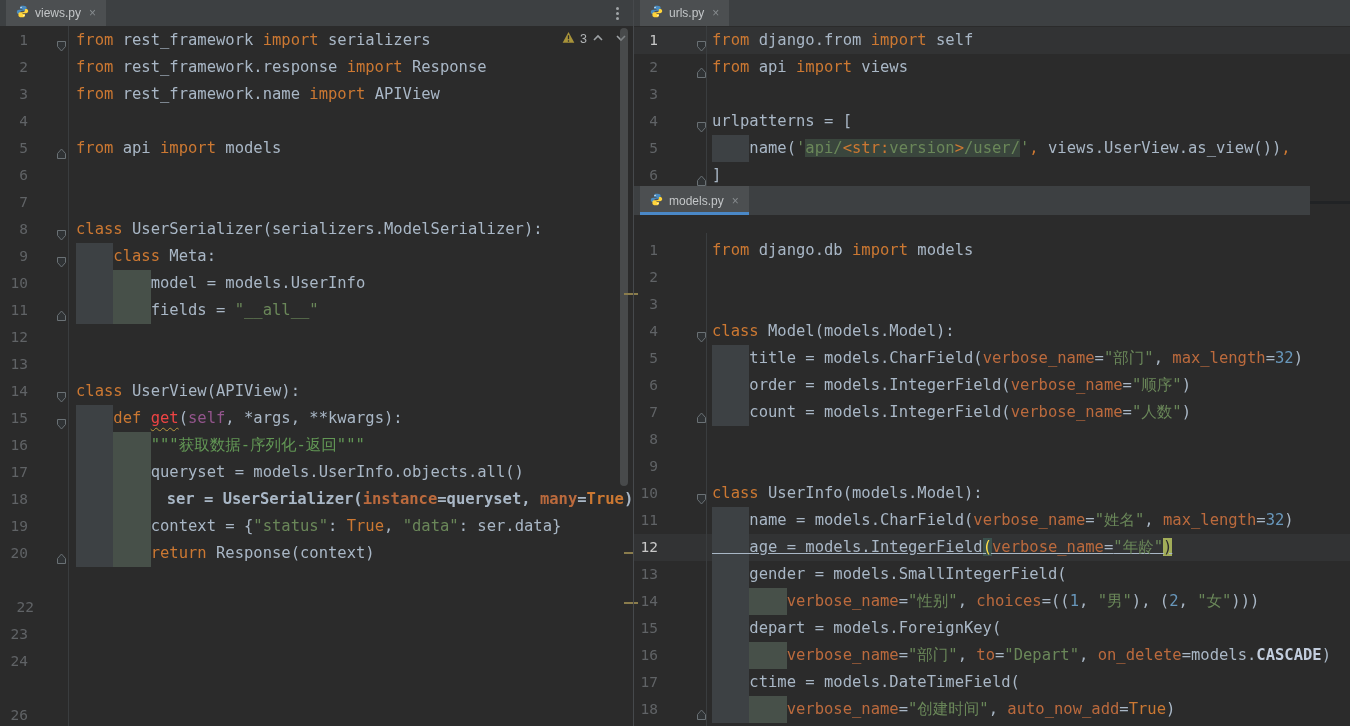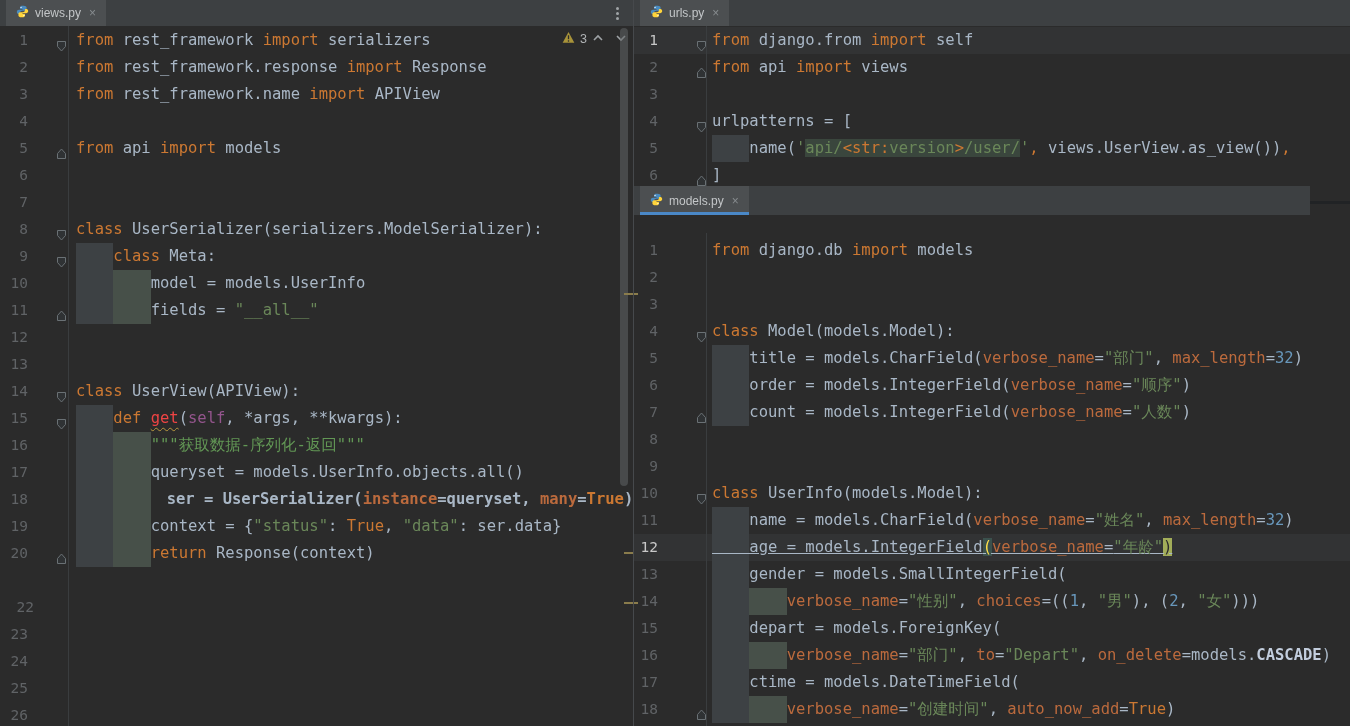--- a/index.html
+++ b/index.html
@@ -189,23 +189,20 @@
       </div>
       <div class="line" style="top: 567.5px;">
         <span class="gnum" style="left:6px;width:28px;">22</span>
       </div>
       <div class="line" style="top: 594.5px;">
         <span class="gnum" style="left:0;width:28px;">23</span>
       </div>
       <div class="line" style="top: 621.5px;">
         <span class="gnum" style="left:0;width:28px;">24</span>
       </div>
-      <div class="line" style="top: 648.5px;">
-        <span class="gnum" style="left:0;width:28px;">25</span>
-      </div>
       <div class="line" style="top: 675.5px;">
         <span class="gnum" style="left:0;width:28px;">26</span>
       </div>
     </div>
   <div class="sep" style="left:68px;top:26px;"></div>
 
   <div id="inspections" style="left:562px;top:31px;">
     <span>
       <svg width="13" height="13" viewBox="0 0 14 14">
           <path d="M7 1.2 L13.3 12.6 H0.7 Z" fill="#a8933a"></path>

